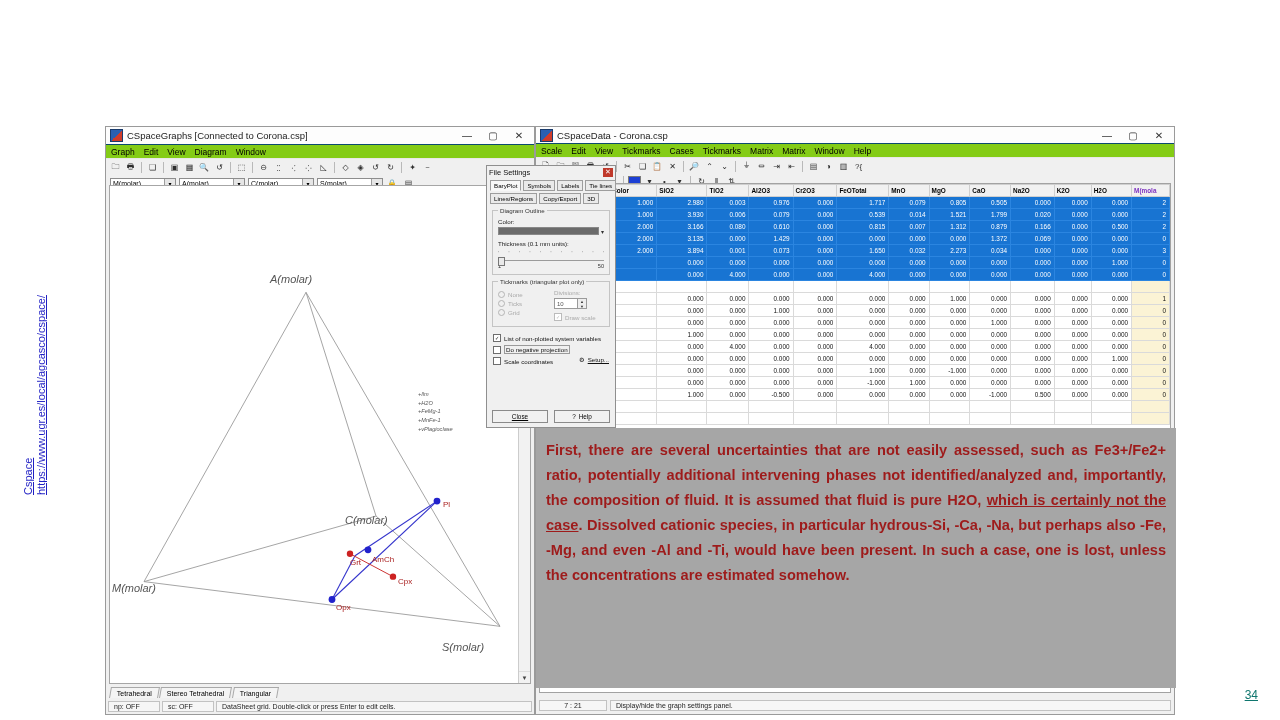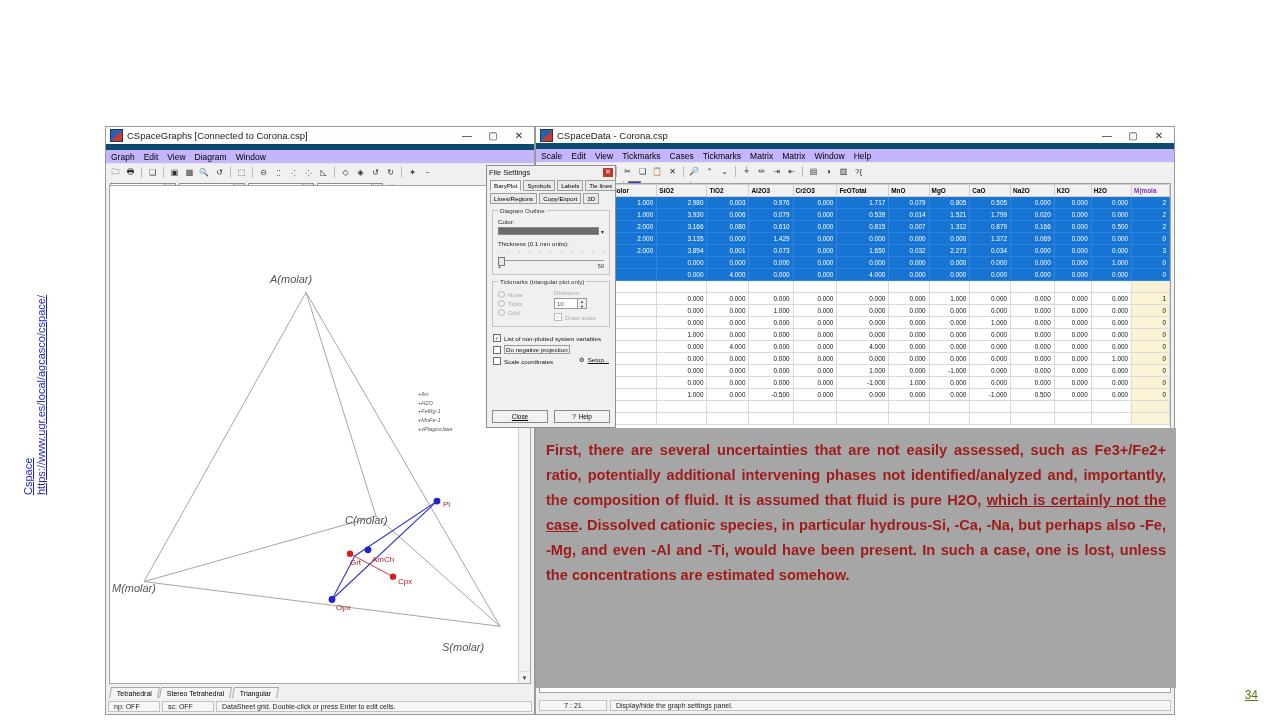--- a/index.html
+++ b/index.html
@@ -19,27 +19,27 @@
     transform:rotate(-90deg);transform-origin:left top;
     translate:0 260px;
     font-size:11px;color:#1f1fc4;
   }
   .vlink span{display:block;text-decoration:underline;white-space:nowrap;}
   .vlink .l1{margin-left:0;}
   .vlink .l2{margin-top:1px;}
 
   
   .win{position:absolute;background:#f0f0f0;border:1px solid #9a9a9a;box-sizing:border-box;}
-  .titlebar{height:17px;background:#fdfdfd;display:flex;align-items:center;padding:0 2px;border-bottom:6px solid #0c4a6e;}
+  .titlebar{height:17px;background:#fdfdfd;display:flex;align-items:center;padding:0 2px;border-bottom:1px solid #0c4a6e;}
   .titlebar .tb-icon{width:11px;height:11px;margin:0 4px 0 2px;background:
       linear-gradient(135deg,#2a5fb0 0 50%,#cf3b2a 50% 100%);border:1px solid #1a3a6b;}
   .titlebar .tb-text{font-size:9.5px;color:#222;white-space:nowrap;}
   .tb-btns{margin-left:auto;display:flex;}
   .tb-btns div{width:26px;height:15px;display:flex;align-items:center;justify-content:center;font-size:10px;color:#333;}
-  .menubar{height:13px;display:flex;align-items:center;gap:9px;padding:0 5px;background:#c4b5fd;font-size:8.5px;color:#000;}
+  .menubar{height:13px;display:flex;align-items:center;gap:9px;padding:0 5px;background:#84cc16;font-size:8.5px;color:#000;}
   .menubar span{white-space:nowrap;}
   .toolbar{height:16px;background:#f0f0f0;border-top:1px solid #e8e8e8;display:flex;align-items:center;padding:0 3px;gap:2px;}
   .tbtn{width:13px;height:13px;display:flex;align-items:center;justify-content:center;font-size:8px;color:#2d2d2d;}
   .tsep{width:1px;height:11px;background:#b9b9b9;margin:0 2px;}
 
   
   #graphs-win{left:105px;top:126px;width:430px;height:589px;background:#f0f0f0;}
   .combo-row{height:15px;display:flex;align-items:center;gap:3px;padding:1px 4px;background:#f0f0f0;}
   .combo{width:66px;height:12px;border:1px solid #8d8d8d;background:#fff;display:flex;align-items:center;
          font-size:7px;color:#000;padding-left:2px;box-sizing:border-box;}
@@ -105,21 +105,21 @@
   table.sheet td.yellow{background:#fbf3d5;}
   table.sheet th.last{color:#7b2fbf;}
   .dstatus{position:absolute;left:3px;right:3px;bottom:3px;height:12px;display:flex;align-items:center;gap:3px;font-size:7px;}
 
   
   #redpanel{position:absolute;left:536px;top:428px;width:640px;height:260px;background:#a6a6a6;z-index:60;
             padding:10px 10px 0 10px;box-sizing:border-box;}
   #redpanel p{margin:0;color:#9e1b1b;font-weight:bold;font-size:14.6px;line-height:1.72;
      font-family:"Liberation Sans",sans-serif;text-align:justify;}
   #redpanel u{text-decoration:underline;}
-  .pagenum{position:absolute;right:22px;bottom:18px;font-size:12px;color:#4d7c0f;text-decoration:underline;}
+  .pagenum{position:absolute;right:22px;bottom:18px;font-size:12px;color:#0f766e;text-decoration:underline;}
 </style>
 </head>
 <body>
 
 <div class="slide">
 
 
   <div class="vlink">
     <span class="l1">Cspace</span>
     <span class="l2">https://www.ugr.es/local/agcasco/cspace/</span>

